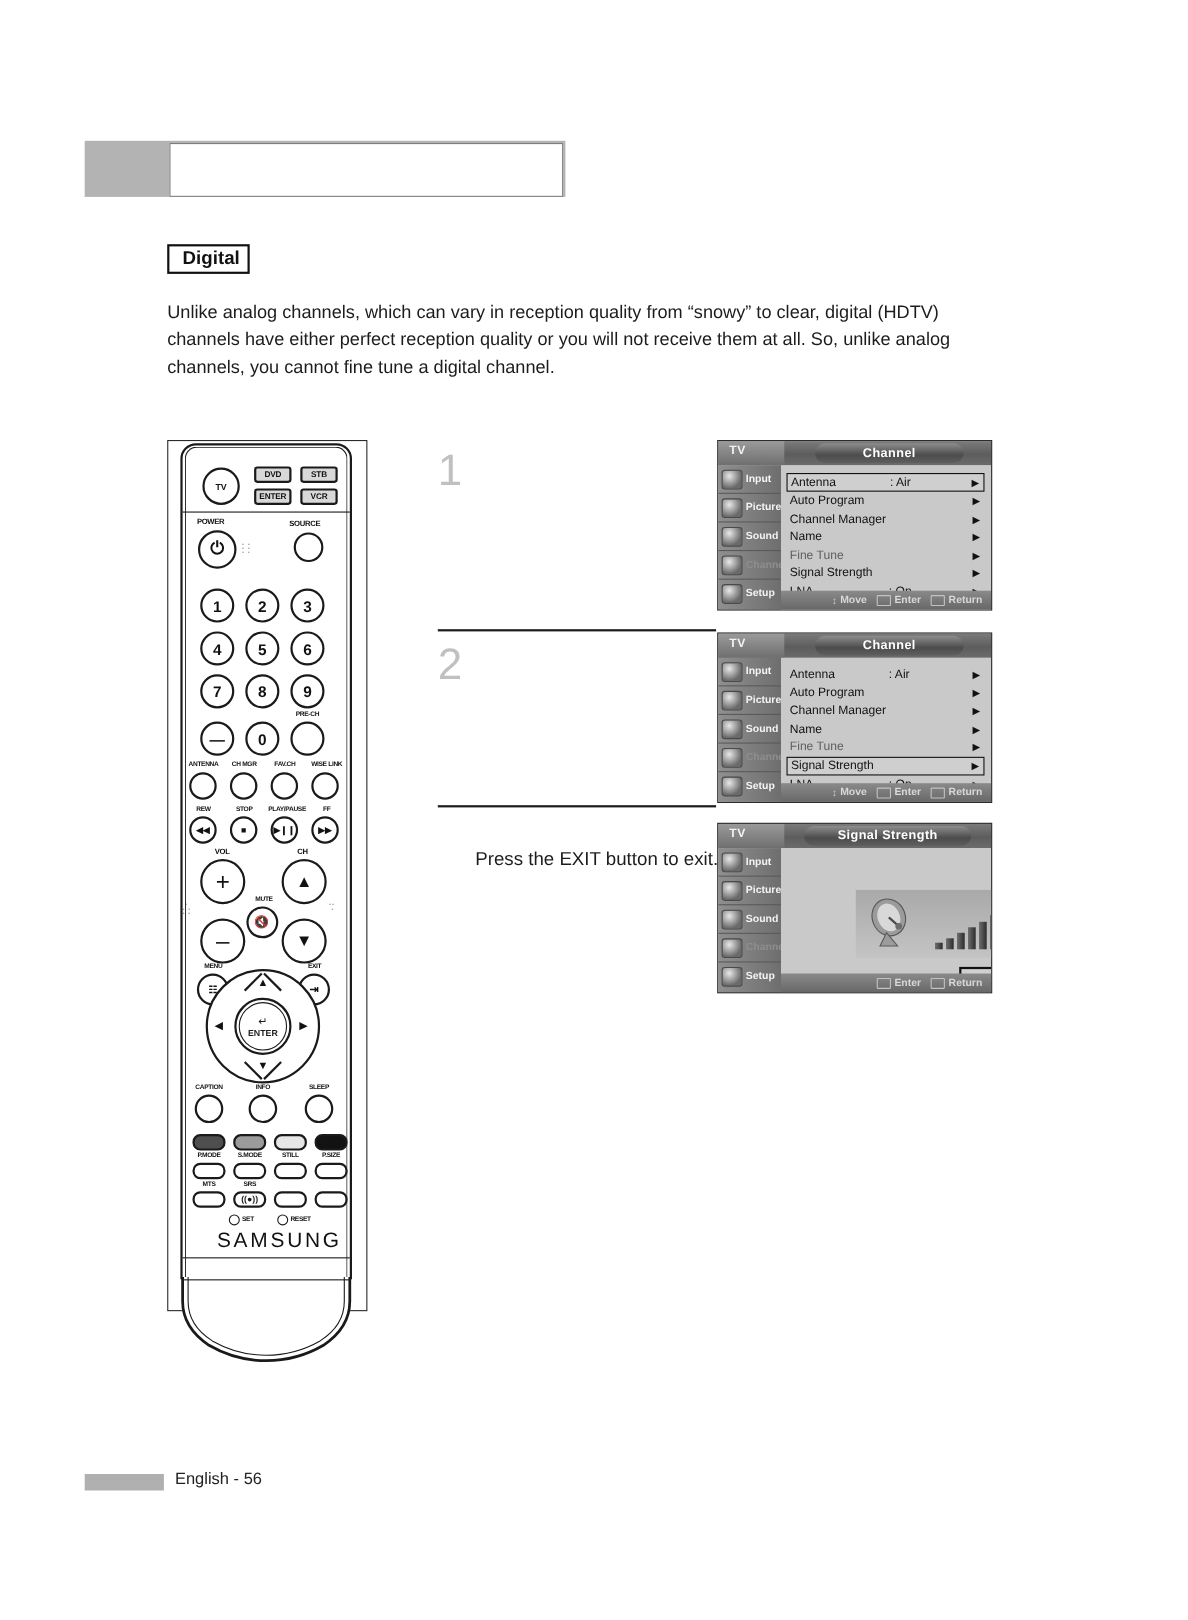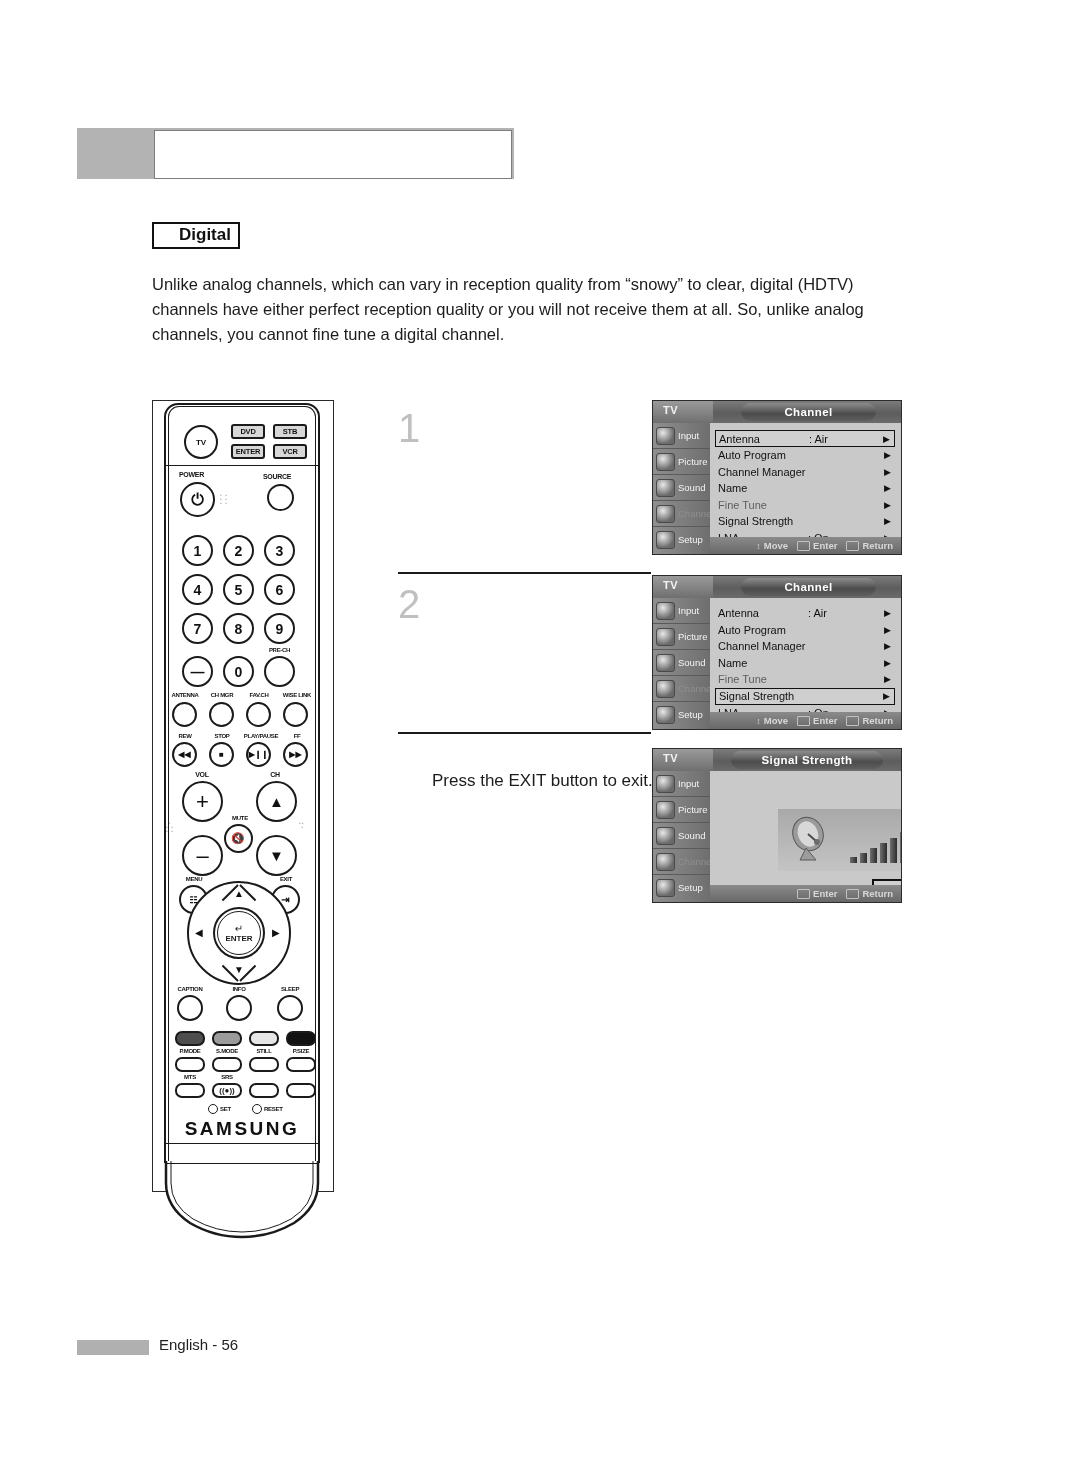--- a/index.html
+++ b/index.html
@@ -12,21 +12,21 @@
 
   
   .hdr-wrap{position:absolute;left:77px;top:128px;width:437px;height:55px;}
   .hdr-grey{position:absolute;left:0;top:0;width:437px;height:51px;background:#b3b3b3;}
   .hdr-box{position:absolute;left:77px;top:2px;width:356px;height:47px;background:#fff;border:1px solid #7d7d7d;}
   .hdr-title{position:absolute;left:90px;top:9px;font-size:28px;font-weight:bold;letter-spacing:1.2px;color:#111;}
 
   
   .subhead{position:absolute;left:152px;top:222px;display:flex;align-items:center;gap:12px;}
   .subhead-txt{font-size:24px;font-weight:bold;letter-spacing:-.2px;color:#111;}
-  .badge{border:2px solid #111;padding:1px 7px 2px 25px;font-size:17px;font-weight:bold;line-height:1.15;color:#111;}
+  .badge{border:2px solid #111;padding:1px 7px 2px 12px;font-size:17px;font-weight:bold;line-height:1.15;color:#111;}
 
   
   .body-txt{position:absolute;left:152px;width:750px;font-size:16.5px;line-height:25px;color:#1c1c1c;}
   .p1{top:272px;}
   .p2{top:328px;}
 
   
   .remote-frame{position:absolute;left:152px;top:400px;width:180px;height:790px;border:1.5px solid #2a2a2a;background:#fff;}
 
   .remote{position:absolute;left:160px;top:403px;width:164px;height:838px;}
@@ -47,21 +47,21 @@
   .pill{position:absolute;border:2px solid #1a1a1a;border-radius:7px;box-sizing:border-box;background:#fff;}
 
   .dpad{position:absolute;left:27px;top:478px;width:104px;height:104px;}
   .dpad-outer{position:absolute;inset:0;border:2.5px solid #1a1a1a;border-radius:50%;box-sizing:border-box;background:#fff;}
   .dpad-inner{position:absolute;left:26px;top:26px;width:52px;height:52px;border:2.5px solid #1a1a1a;border-radius:50%;box-sizing:border-box;background:#fff;
      display:flex;flex-direction:column;align-items:center;justify-content:center;}
   .dpad-inner2{position:absolute;left:30px;top:30px;width:44px;height:44px;border:1px solid #1a1a1a;border-radius:50%;box-sizing:border-box;}
   .arr{position:absolute;font-size:10px;color:#111;line-height:1;}
   .spoke{position:absolute;background:#1a1a1a;}
 
-  .samsung{position:absolute;left:0;width:164px;text-align:center;font-size:19px;font-weight:bold;letter-spacing:2.5px;color:#111;}
+  .samsung{position:absolute;left:12px;width:164px;text-align:center;font-size:19px;font-weight:normal;letter-spacing:2.5px;color:#111;}
 
   .ir-dots{position:absolute;font-size:5px;line-height:4px;color:#333;letter-spacing:1px;}
 
   
   .sep{position:absolute;left:398px;width:253px;height:2px;background:#1a1a1a;}
   .step{position:absolute;left:398px;width:258px;}
   .step-num{position:absolute;left:0;top:-4px;font-size:40px;color:#c0c0c0;font-weight:normal;line-height:1;}
   .step-txt{margin-left:34px;font-size:17px;line-height:25px;color:#1c1c1c;}
 
   
@@ -70,21 +70,21 @@
       background:linear-gradient(to bottom,#7b7b7b,#5d5d5d 55%,#6b6b6b);}
   .osd-tv{position:absolute;left:10px;top:3px;font-size:11px;font-weight:bold;color:#f2f2f2;letter-spacing:.5px;}
   .osd-tvbg{position:absolute;left:0;top:0;width:60px;height:22px;background:linear-gradient(to bottom,#9a9a9a,#6f6f6f);}
   .osd-pill{position:absolute;top:2px;height:18px;border-radius:9px;
       background:linear-gradient(to bottom,#8d8d8d,#4c4c4c 60%,#5f5f5f);
       display:flex;align-items:center;justify-content:center;}
   .osd-pill span{font-size:11.5px;font-weight:bold;color:#fff;letter-spacing:.4px;}
   .osd-side{position:absolute;left:0;top:22px;width:57px;bottom:0;background:linear-gradient(to right,#8f8f8f,#6e6e6e);}
   .side-item{position:relative;height:25px;display:flex;align-items:center;gap:3px;border-bottom:1px solid #5a5a5a;padding-left:3px;}
   .side-ico{width:17px;height:16px;border-radius:3px;background:radial-gradient(circle at 35% 30%,#e8e8e8,#6a6a6a 70%);border:1px solid #4a4a4a;flex:none;}
-  .side-lbl{font-size:9.5px;font-weight:normal;color:#f4f4f4;}
+  .side-lbl{font-size:9.5px;font-weight:bold;color:#f4f4f4;}
   .side-lbl.dim{color:#8e8e8e;}
   .osd-body{position:absolute;left:57px;top:22px;right:0;bottom:0;background:#c9c9c9;}
   .menu-row{position:relative;height:16.5px;display:flex;align-items:center;font-size:11px;color:#111;padding-left:8px;}
   .menu-row .mlabel{flex:none;}
   .menu-row .mval{position:absolute;left:98px;}
   .menu-row .marrow{position:absolute;right:10px;font-size:9px;color:#111;}
   .menu-row.dim .mlabel{color:#5e5e5e;}
   .menu-row.sel{border:1.5px solid #111;background:#cfcfcf;margin-left:5px;margin-right:6px;padding-left:3px;height:15px;}
   .menu-row.sel .mval{left:93px;}
   .menu-row.sel .marrow{right:4px;}

